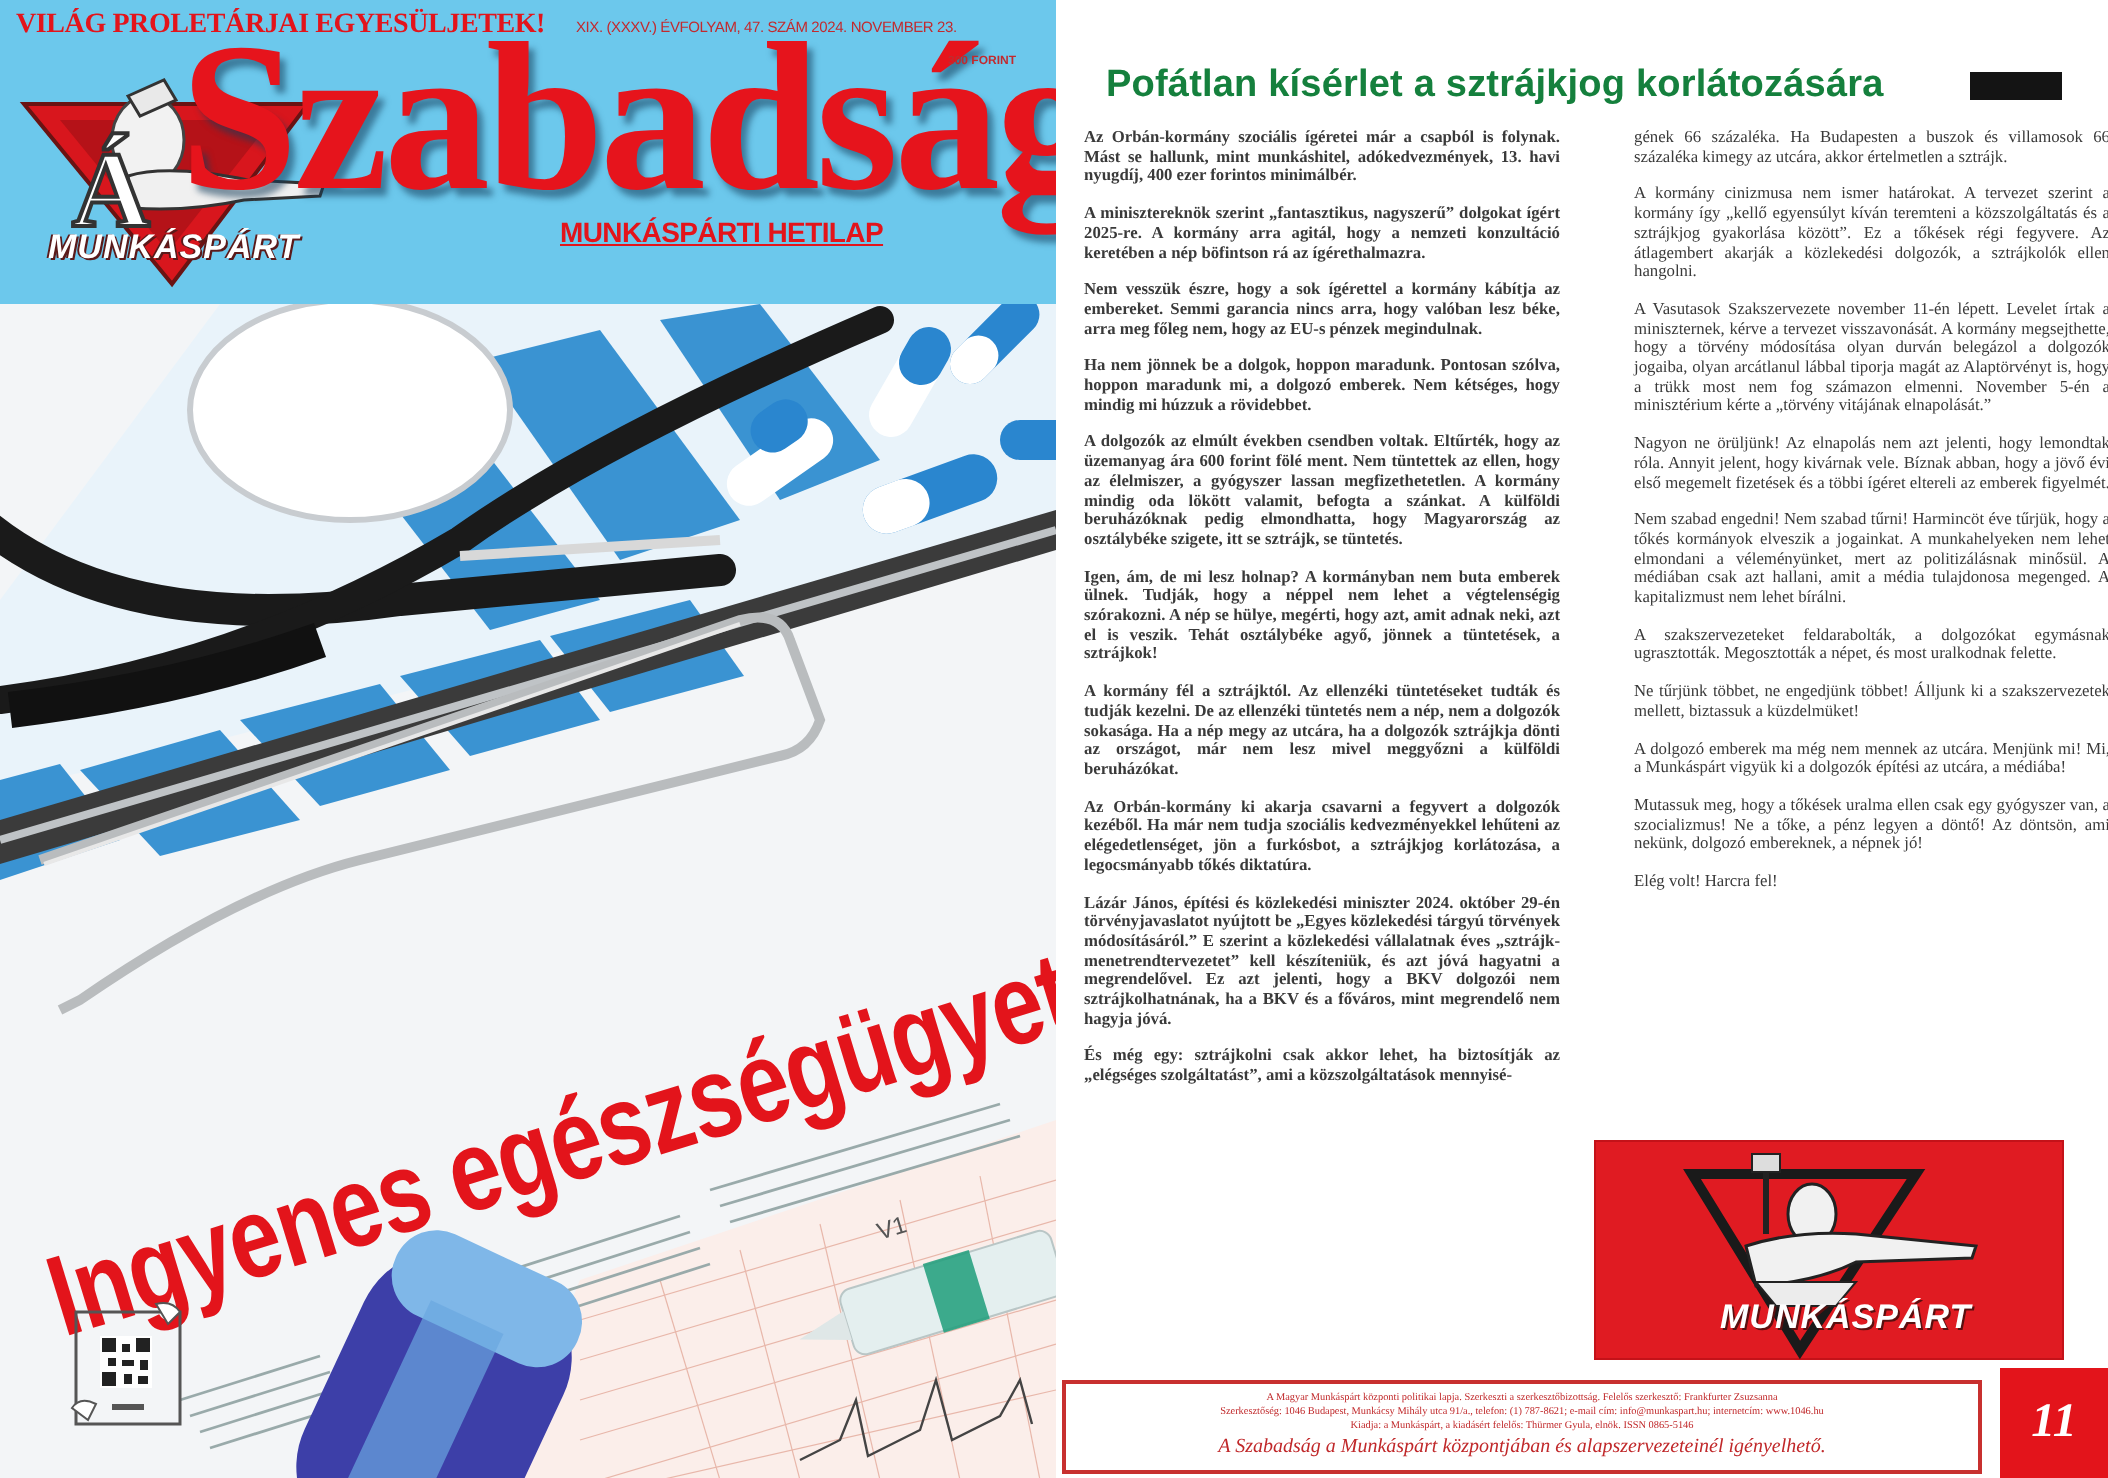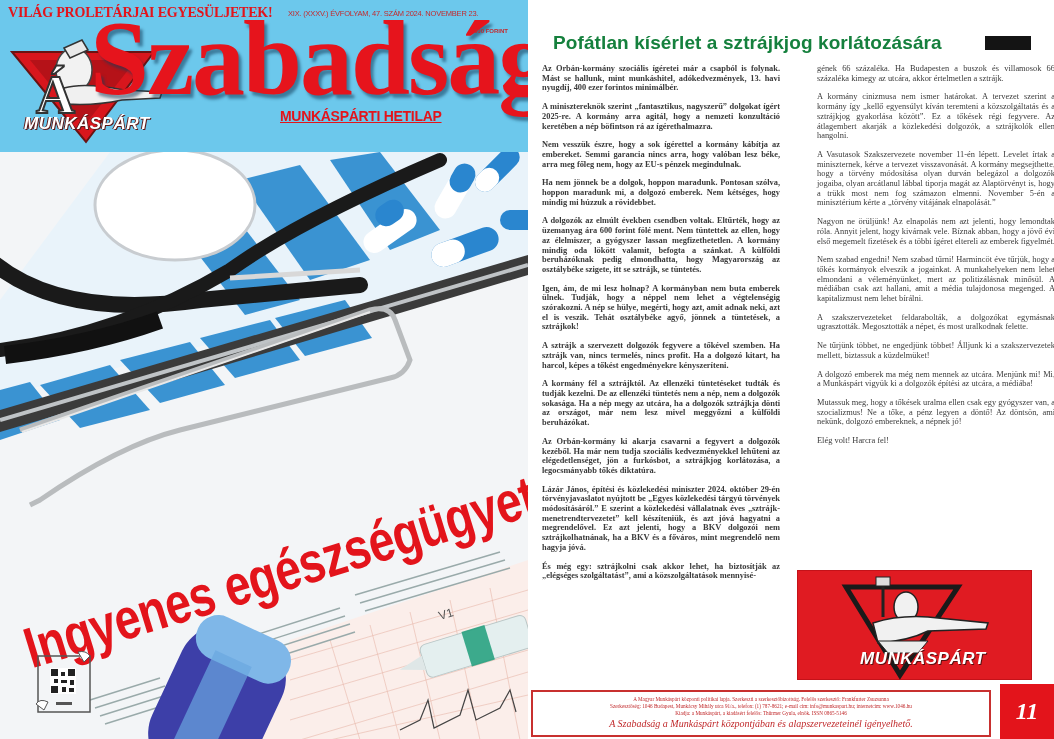--- a/index.html
+++ b/index.html
@@ -177,21 +177,20 @@
   <div id="article-title">Pofátlan kísérlet a sztrájkjog korlátozására</div>
   <div id="title-bar"></div>
 
   <div id="col-left" class="col">
     <p>Az Orbán-kormány szociális ígéretei már a csapból is folynak. Mást se hallunk, mint munkáshitel, adókedvezmények, 13. havi nyugdíj, 400 ezer forintos minimálbér.</p>
     <p>A minisztereknök szerint „fantasztikus, nagyszerű” dolgokat ígért 2025-re. A kormány arra agitál, hogy a nemzeti konzultáció keretében a nép böfintson rá az ígérethalmazra.</p>
     <p>Nem vesszük észre, hogy a sok ígérettel a kormány kábítja az embereket. Semmi garancia nincs arra, hogy valóban lesz béke, arra meg főleg nem, hogy az EU-s pénzek megindulnak.</p>
     <p>Ha nem jönnek be a dolgok, hoppon maradunk. Pontosan szólva, hoppon maradunk mi, a dolgozó emberek. Nem kétséges, hogy mindig mi húzzuk a rövidebbet.</p>
     <p>A dolgozók az elmúlt években csendben voltak. Eltűrték, hogy az üzemanyag ára 600 forint fölé ment. Nem tüntettek az ellen, hogy az élelmiszer, a gyógyszer lassan megfizethetetlen. A kormány mindig oda lökött valamit, befogta a szánkat. A külföldi beruházóknak pedig elmondhatta, hogy Magyarország az osztálybéke szigete, itt se sztrájk, se tüntetés.</p>
     <p>Igen, ám, de mi lesz holnap? A kormányban nem buta emberek ülnek. Tudják, hogy a néppel nem lehet a végtelenségig szórakozni. A nép se hülye, megérti, hogy azt, amit adnak neki, azt el is veszik. Tehát osztálybéke agyő, jönnek a tüntetések, a sztrájkok!</p>
-    <p>A sztrájk a szervezett dolgozók fegyvere a tőkével szemben. Ha sztrájk van, nincs termelés, nincs profit. Ha a dolgozó kitart, ha harcol, képes a tőkést engedményekre kényszeríteni.</p>
     <p>A kormány fél a sztrájktól. Az ellenzéki tüntetéseket tudták és tudják kezelni. De az ellenzéki tüntetés nem a nép, nem a dolgozók sokasága. Ha a nép megy az utcára, ha a dolgozók sztrájkja dönti az országot, már nem lesz mivel meggyőzni a külföldi beruházókat.</p>
     <p>Az Orbán-kormány ki akarja csavarni a fegyvert a dolgozók kezéből. Ha már nem tudja szociális kedvezményekkel lehűteni az elégedetlenséget, jön a furkósbot, a sztrájkjog korlátozása, a legocsmányabb tőkés diktatúra.</p>
     <p>Lázár János, építési és közlekedési miniszter 2024. október 29-én törvényjavaslatot nyújtott be „Egyes közlekedési tárgyú törvények módosításáról.” E szerint a közlekedési vállalatnak éves „sztrájk-menetrendtervezetet” kell készíteniük, és azt jóvá hagyatni a megrendelővel. Ez azt jelenti, hogy a BKV dolgozói nem sztrájkolhatnának, ha a BKV és a főváros, mint megrendelő nem hagyja jóvá.</p>
     <p>És még egy: sztrájkolni csak akkor lehet, ha biztosítják az „elégséges szolgáltatást”, ami a közszolgáltatások mennyisé-</p>
   </div>
 
   <div id="col-right" class="col">
     <p>gének 66 százaléka. Ha Budapesten a buszok és villamosok 66 százaléka kimegy az utcára, akkor értelmetlen a sztrájk.</p>
     <p>A kormány cinizmusa nem ismer határokat. A tervezet szerint a kormány így „kellő egyensúlyt kíván teremteni a közszolgáltatás és a sztrájkjog gyakorlása között”. Ez a tőkések régi fegyvere. Az átlagembert akarják a közlekedési dolgozók, a sztrájkolók ellen hangolni.</p>
     <p>A Vasutasok Szakszervezete november 11-én lépett. Levelet írtak a miniszternek, kérve a tervezet visszavonását. A kormány megsejthette, hogy a törvény módosítása olyan durván belegázol a dolgozók jogaiba, olyan arcátlanul lábbal tiporja magát az Alaptörvényt is, hogy a trükk most nem fog számazon elmenni. November 5-én a minisztérium kérte a „törvény vitájának elnapolását.”</p>

